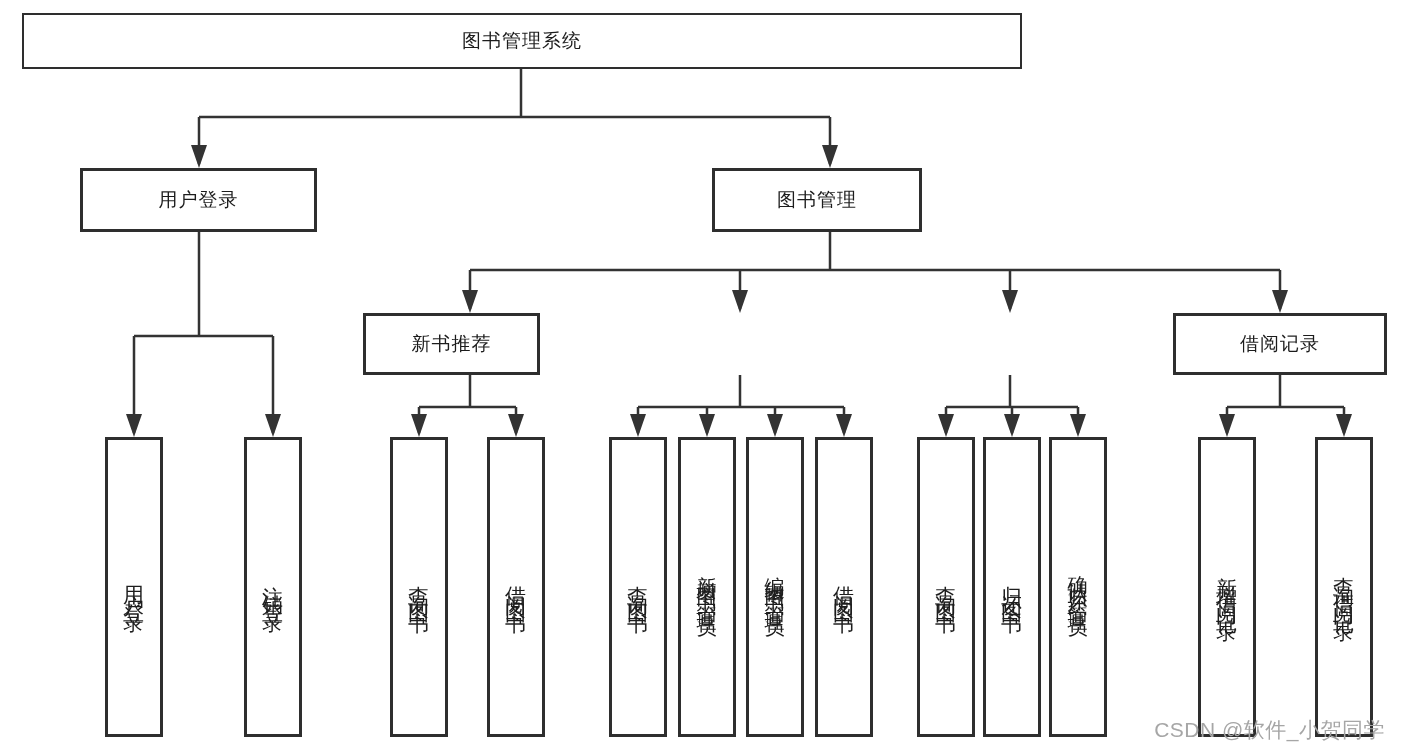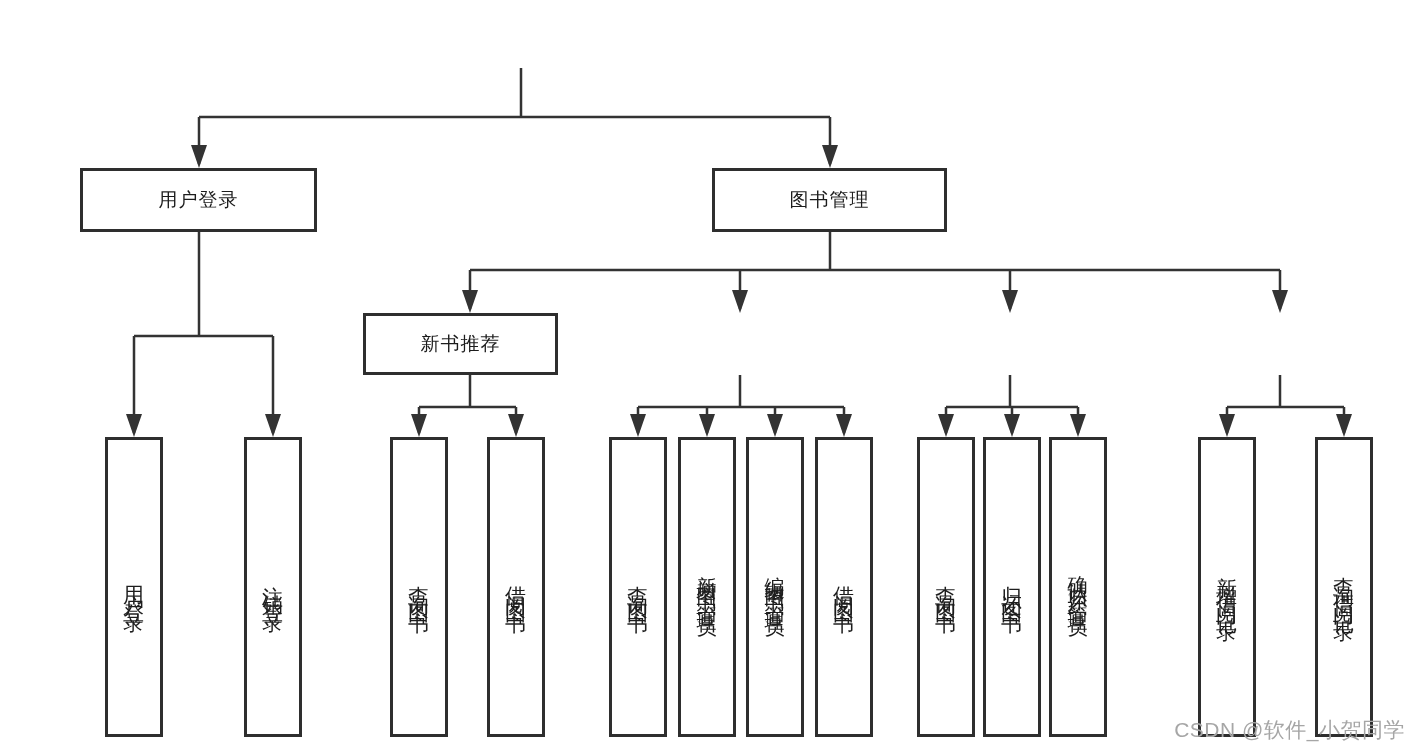--- a/index.html
+++ b/index.html
@@ -17,23 +17,23 @@
     background: #ffffff;
     border: 3px solid #2e2e2e;
     display: flex; align-items: center; justify-content: center;
     z-index: 2;
     color: #1c1c1c;
   }
   .node.root { left: 22px; top: 13px; width: 1000px; height: 56px; border-width: 2px; }
   .node.lvl  { height: 64px; }
   .node .hlabel { font-size: 19px; letter-spacing: 1px; color: #1c1c1c; }
   .n-user-login      { left: 80px;  top: 168px; width: 237px; }
-  .n-book-management { left: 712px; top: 168px; width: 235px; }
+  .n-book-management { left: 712px; top: 168px; width: 210px; }
   .node.lvl3 { top: 313px; height: 62px; }
-  .n-new-book   { left: 363px;  width: 195px; }
+  .n-new-book   { left: 363px;  width: 177px; }
   .n-borrowing  { left: 633px;  width: 215px; }
   .n-current    { left: 903px;  width: 215px; }
   .n-records    { left: 1173px; width: 214px; }
   .leaf {
     position: absolute; top: 437px; width: 58px; height: 300px;
     background: #ffffff; border: 3px solid #2e2e2e;
     display: flex; align-items: center; justify-content: center;
     z-index: 2;
   }
   .leaf .vlabel {
@@ -54,21 +54,21 @@
   .l6  { left: 678px; }
   .l7  { left: 746px; }
   .l8  { left: 815px; }
   .l9  { left: 917px; }
   .l10 { left: 983px; }
   .l11 { left: 1049px; }
   .l12 { left: 1198px; }
   .l13 { left: 1315px; }
   .watermark {
     position: absolute;
-    right: 0; top: 716px;
+    right: 20px; top: 716px;
     font-size: 21px;
     color: #a6a6a6;
     z-index: 3;
     letter-spacing: 0.5px;
   }
 </style>
 </head>
 <body>
 
 <div id="canvas">
@@ -130,31 +130,37 @@
 
     <g stroke="#333333" stroke-width="2.5" fill="none">
       <path d="M1280 375 V407 M1227 407 H1344 M1227 407 V433 M1344 407 V433"></path>
     </g>
     <g fill="#333333" stroke="none">
       <polygon points="1219,414 1235,414 1227,437"></polygon>
       <polygon points="1336,414 1352,414 1344,437"></polygon>
     </g>
   </svg>
 
+  <div class="node root">
+    <span class="hlabel">图书管理系统</span>
+  </div>
 
   <div class="node lvl n-user-login">
     <span class="hlabel">用户登录</span>
   </div>
   <div class="node lvl n-book-management">
     <span class="hlabel">图书管理</span>
   </div>
 
   <div class="node lvl3 n-new-book">
     <span class="hlabel">新书推荐</span>
   </div>
+  <div class="node lvl3 n-records">
+    <span class="hlabel">借阅记录</span>
+  </div>
 
   <div class="leaf l1">
     <span class="vlabel">用户登录</span>
   </div>
   <div class="leaf l2">
     <span class="vlabel">注销登录</span>
   </div>
   <div class="leaf l3">
     <span class="vlabel">查询图书</span>
   </div>

